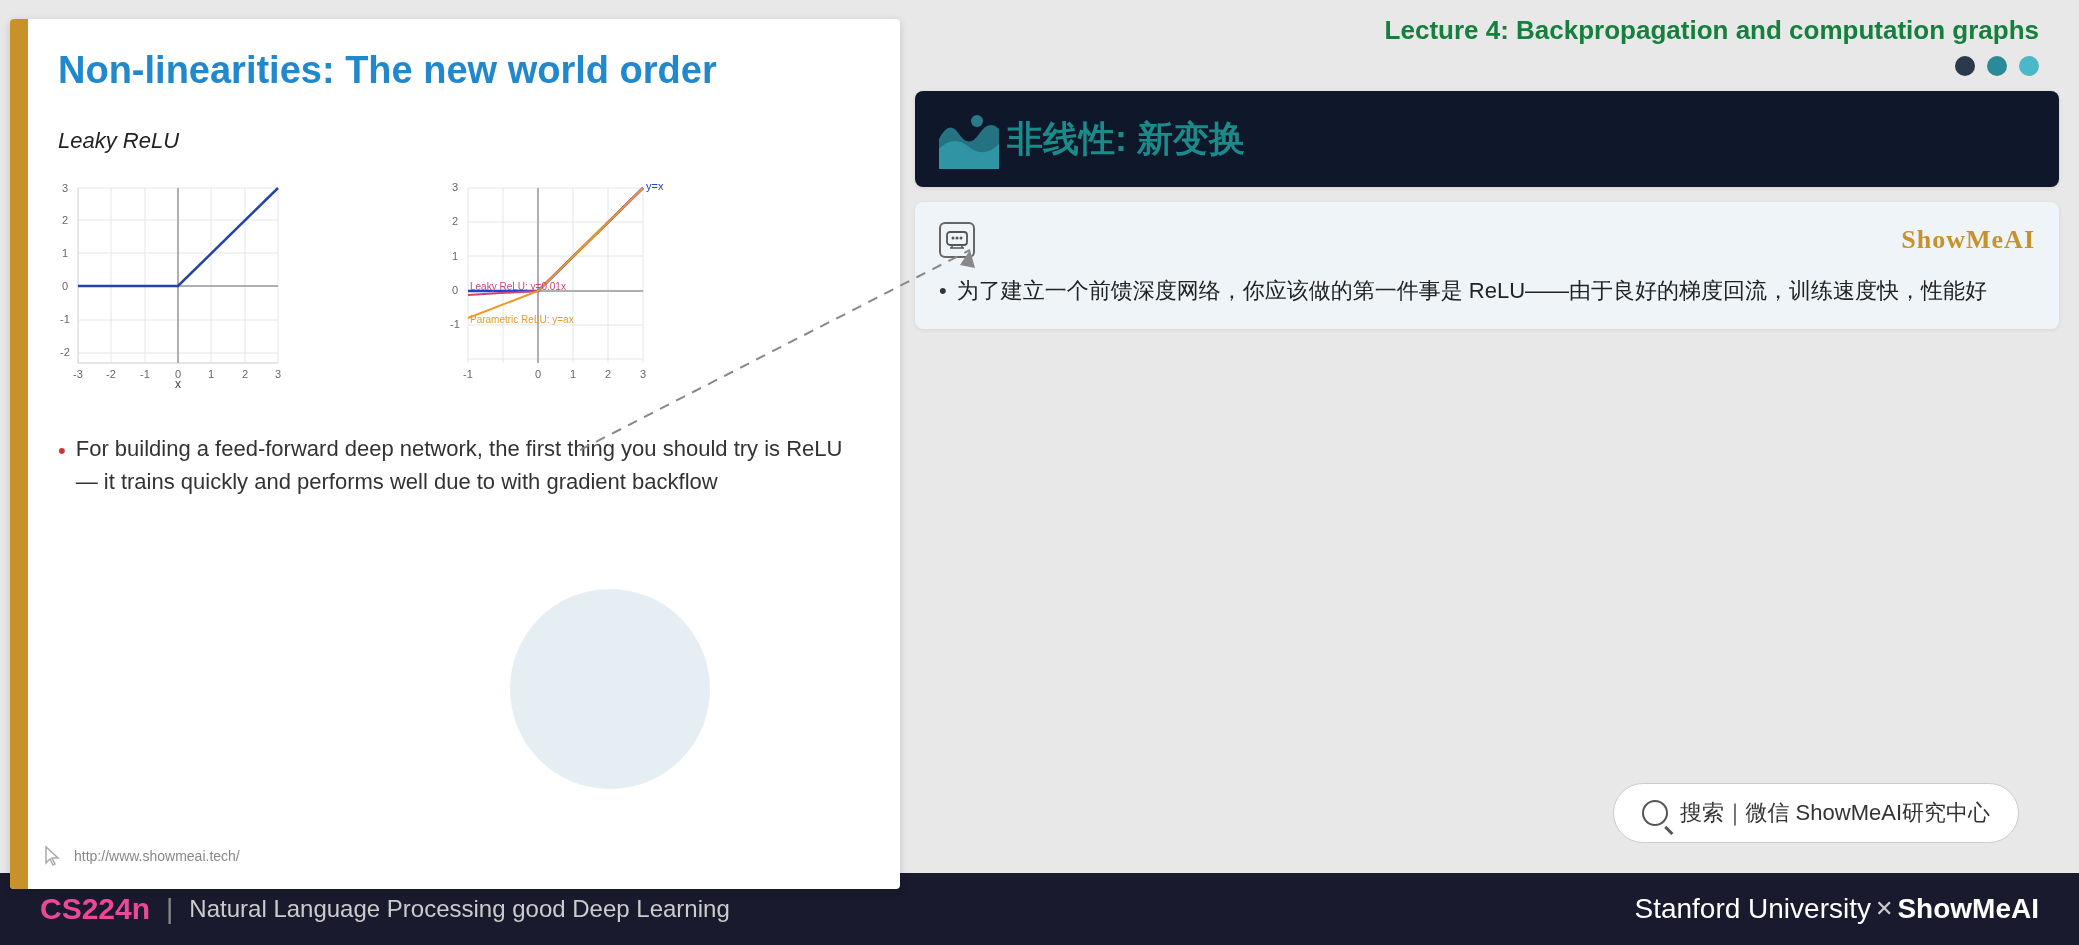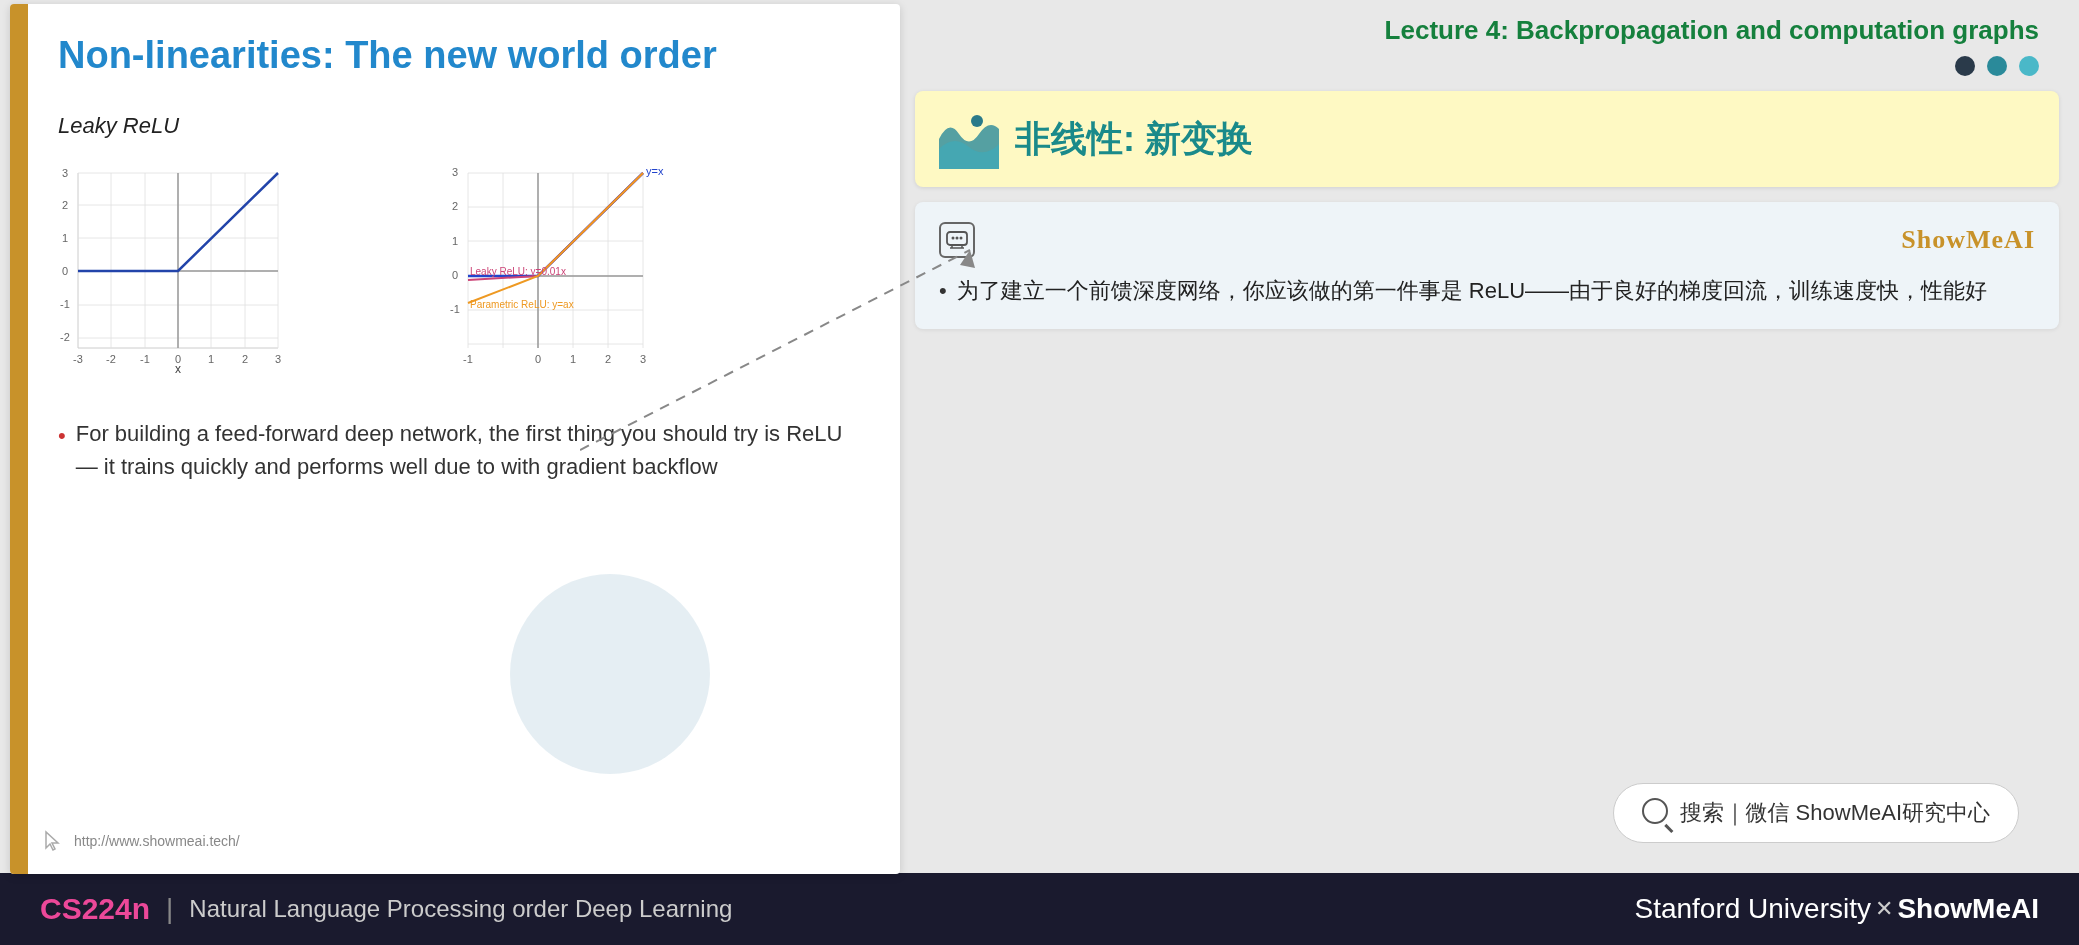--- a/index.html
+++ b/index.html
@@ -25,21 +25,21 @@
       display: flex;
       flex: 1;
       height: 870px;
     }
 
     
     .slide-panel {
       width: 890px;
       height: 870px;
       background: white;
-      margin: 4px 15px 10px 10px;
+      margin: 19px 15px 10px 10px;
       border-radius: 4px;
       box-shadow: 0 2px 8px rgba(0,0,0,0.15);
       position: relative;
       overflow: hidden;
       display: flex;
       flex-direction: column;
     }
 
     .slide-left-bar {
       position: absolute;
@@ -162,26 +162,26 @@
       height: 20px;
       border-radius: 50%;
     }
 
     .nav-dot.dark { background: #2a3a4a; }
     .nav-dot.teal { background: #2a8a9a; }
     .nav-dot.light-teal { background: #4ab8c8; }
 
     
     .section-header-card {
-      background: #fef9c3;
+      background: #0f172a;
       border-radius: 8px;
       padding: 18px 24px;
       display: flex;
       align-items: center;
-      gap: 16px;
+      gap: 8px;
       box-shadow: 0 1px 4px rgba(0,0,0,0.1);
     }
 
     .section-icon {
       width: 60px;
       height: 60px;
       flex-shrink: 0;
     }
 
     .section-title {
@@ -241,21 +241,21 @@
       flex-shrink: 0;
     }
 
     
     .search-box {
       background: white;
       border: 1.5px solid #ccc;
       border-radius: 30px;
       padding: 14px 28px;
       display: flex;
-      align-items: flex-start;
+      align-items: center;
       gap: 12px;
       font-size: 22px;
       color: #333;
       align-self: flex-end;
       margin-right: 20px;
       margin-top: auto;
       margin-bottom: 10px;
     }
 
     .search-icon-circle {
@@ -525,21 +525,21 @@
         </div>
       </div>
 
     </div>
   </div>
 
   <div class="bottom-bar">
     <div class="bottom-left">
       <span class="bottom-course">CS224n</span>
       <span class="bottom-divider">|</span>
-      <span class="bottom-desc">Natural Language Processing order Deep Learning</span>
+      <span class="bottom-desc">Natural Language Processing good Deep Learning</span>
     </div>
     <div class="bottom-right">
       <span>Stanford University</span>
       <span style="font-size:22px; color:#ccc; margin:0 4px;">✕</span>
       <span class="bottom-right-brand">ShowMeAI</span>
     </div>
   </div>
 </div>
 
 </body></html>

